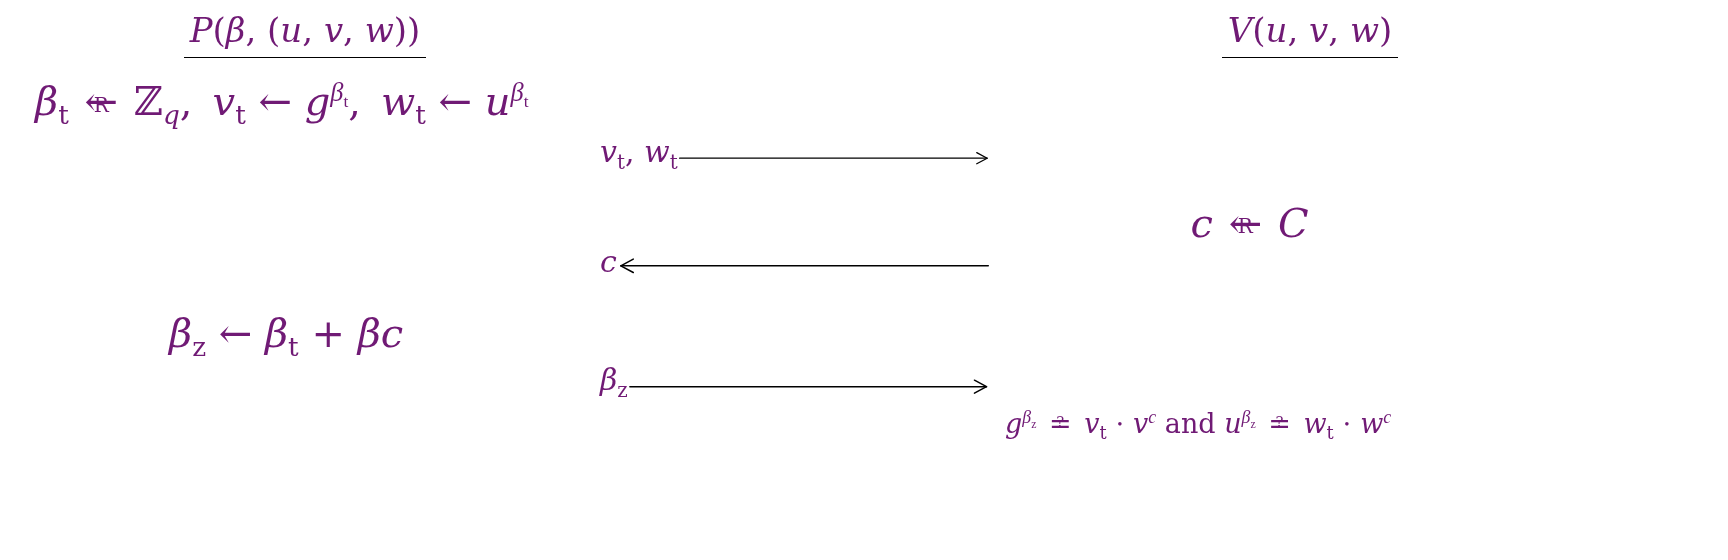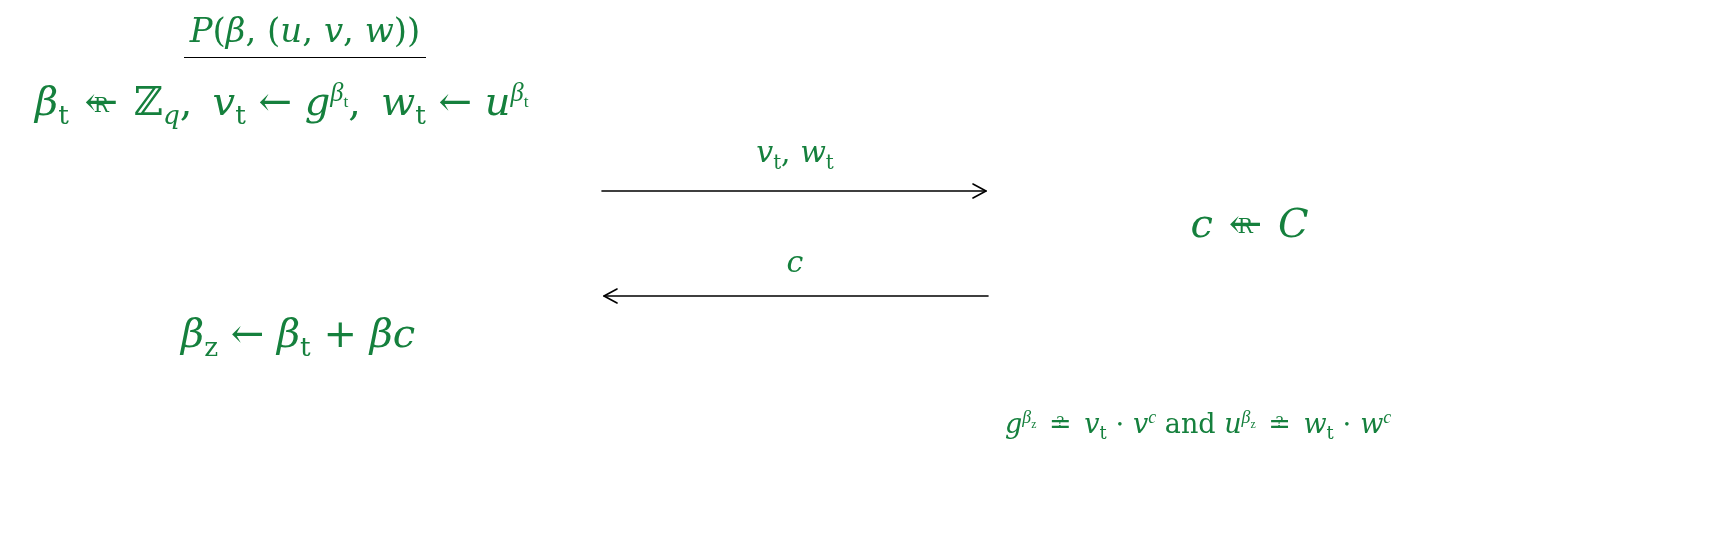--- a/index.html
+++ b/index.html
@@ -2,21 +2,21 @@
 <html><head>
 <meta charset="utf-8">
 <style>
   * { margin: 0; padding: 0; box-sizing: border-box; }
   html, body { background: #ffffff; }
   .canvas {
     position: relative;
     width: 1728px;
     height: 560px;
     background: #ffffff;
-    color: #15803d;
+    color: #701a75;
     font-family: "DejaVu Serif", serif;
     overflow: hidden;
   }
   .math {
     position: absolute;
     font-size: 40px;
     white-space: nowrap;
     line-height: 1.25;
   }
   .col-header {
@@ -44,43 +44,45 @@
   .qeq .q {
     position: absolute; left: 50%; transform: translateX(-50%);
     bottom: 0.72em; font-size: 0.55em; font-style: normal; line-height: 1;
   }
   
   .msg {
     position: absolute;
     left: 600px;
     width: 390px;
     display: flex;
-    flex-direction: column;
     align-items: center;
   }
   .msg-label { font-size: 30px; margin-bottom: 1px; white-space: nowrap; }
   .msg svg { display: block; }
   .msg line, .msg polyline {
     stroke: #000; stroke-width: 1.6; fill: none;
     stroke-linecap: round; stroke-linejoin: round;
   }
 </style>
 </head>
 <body>
 
 <div class="canvas">
 
   <div class="col-header" style="left:150px; top:10px; width:310px;">
     <span class="underlined"><i>P</i>(<i>β</i>, (<i>u</i>, <i>v</i>, <i>w</i>))</span>
   </div>
 
   <div class="math" style="left:35px; top:76px;"><i>β</i><sub>t</sub> <span class="xarr">←<span class="note">R</span></span> ℤ<sub><i>q</i></sub>, <i>v</i><sub>t</sub> ← <i>g</i><sup><i>β</i><sub>t</sub></sup>, <i>w</i><sub>t</sub> ← <i>u</i><sup><i>β</i><sub>t</sub></sup></div>
 
-  <div class="math" style="left:181px; top:308px;text-align:center;"><i>β</i><sub>z</sub> ← <i>β</i><sub>t</sub> + <i>βc</i></div>
+  <div class="math" style="left:169px; top:308px;text-align:center;"><i>β</i><sub>z</sub> ← <i>β</i><sub>t</sub> + <i>βc</i></div>
 
+  <div class="col-header" style="left:1160px; top:10px; width:300px;">
+    <span class="underlined"><i>V</i>(<i>u</i>, <i>v</i>, <i>w</i>)</span>
+  </div>
 
   <div class="math" style="left:1152px; top:198px; width:195px; text-align:center;"><i>c</i> <span class="xarr">←<span class="note">R</span></span> <i>C</i></div>
 
   <div class="math" style="left:1005px; top:406px; font-size:27px;"><i>g</i><sup><i>β</i><sub>z</sub></sup> <span class="qeq">=<span class="q">?</span></span> <i>v</i><sub>t</sub> ⋅ <i>v</i><sup><i>c</i></sup> and <i>u</i><sup><i>β</i><sub>z</sub></sup> <span class="qeq">=<span class="q">?</span></span> <i>w</i><sub>t</sub> ⋅ <i>w</i><sup><i>c</i></sup></div>
 
   <div class="msg" style="top:134px;">
     <div class="msg-label"><i>v</i><sub>t</sub>, <i>w</i><sub>t</sub></div>
     <svg width="390" height="24" viewBox="0 0 390 24">
       <line x1="2" y1="16" x2="386" y2="16"></line>
       <polyline points="373,9 386,16 373,23"></polyline>
@@ -88,14 +90,21 @@
   </div>
 
   <div class="msg" style="top:244px;">
     <div class="msg-label"><i>c</i></div>
     <svg width="390" height="24" viewBox="0 0 390 24">
       <line x1="4" y1="16" x2="388" y2="16"></line>
       <polyline points="17,9 4,16 17,23"></polyline>
     </svg>
   </div>
 
+  <div class="msg" style="top:362px;">
+    <div class="msg-label"><i>β</i><sub>z</sub></div>
+    <svg width="390" height="24" viewBox="0 0 390 24">
+      <line x1="2" y1="16" x2="386" y2="16"></line>
+      <polyline points="373,9 386,16 373,23"></polyline>
+    </svg>
+  </div>
 
 </div>
 
 </body></html>

